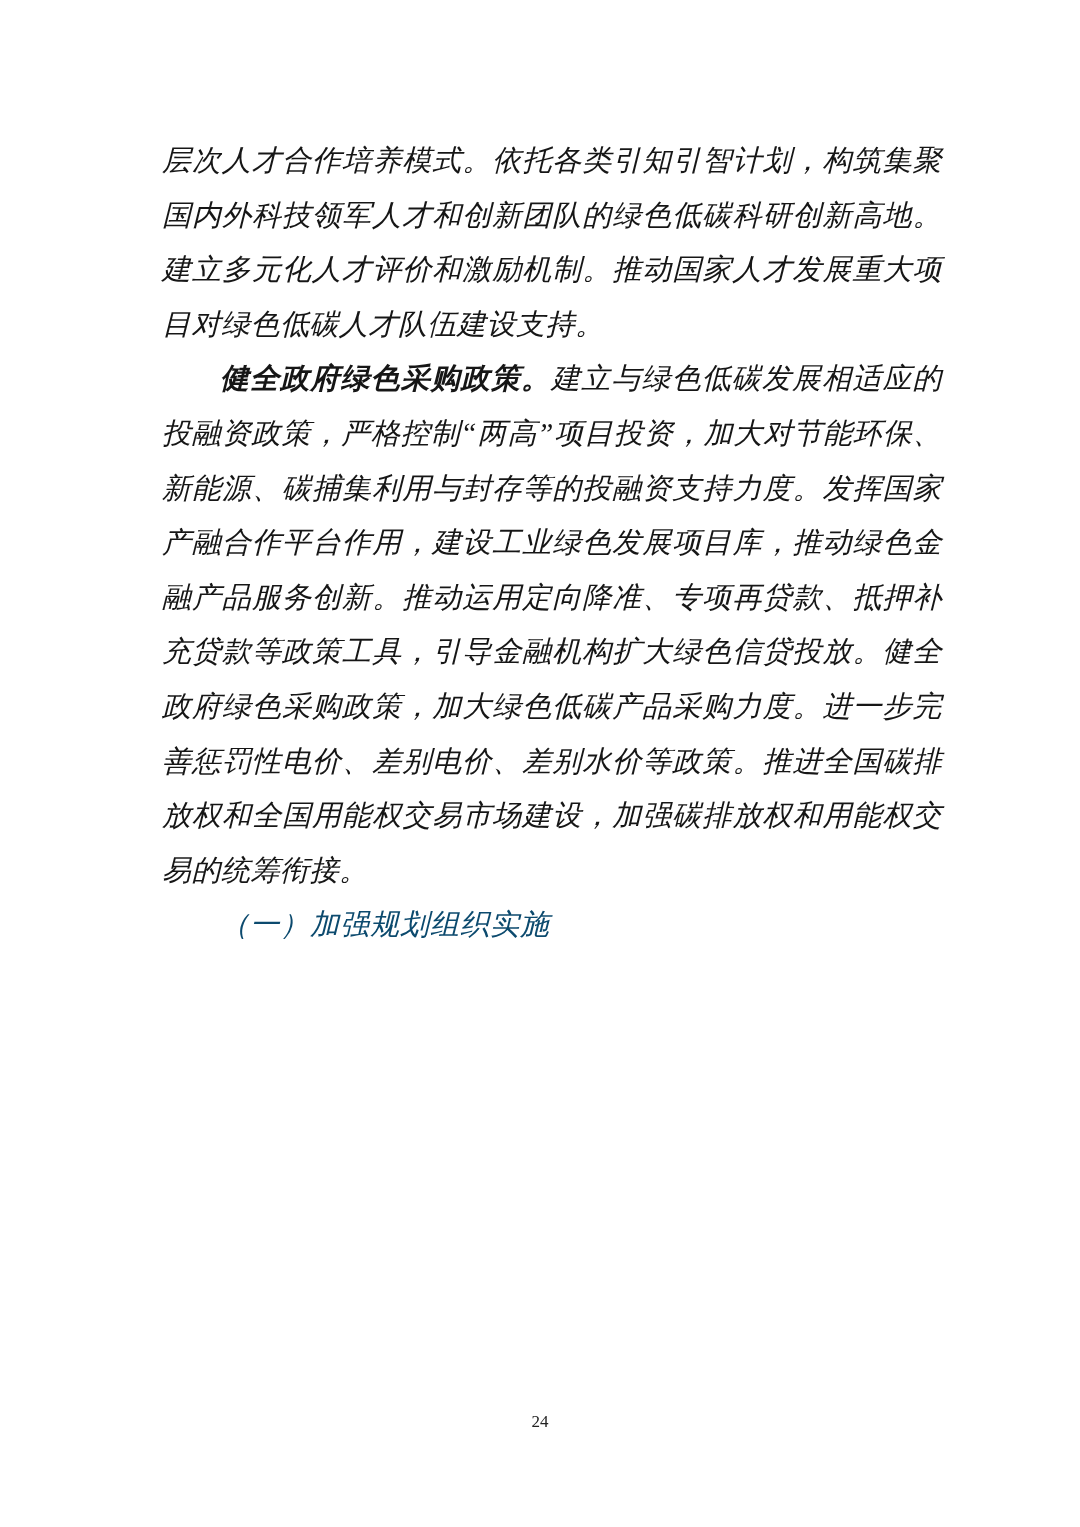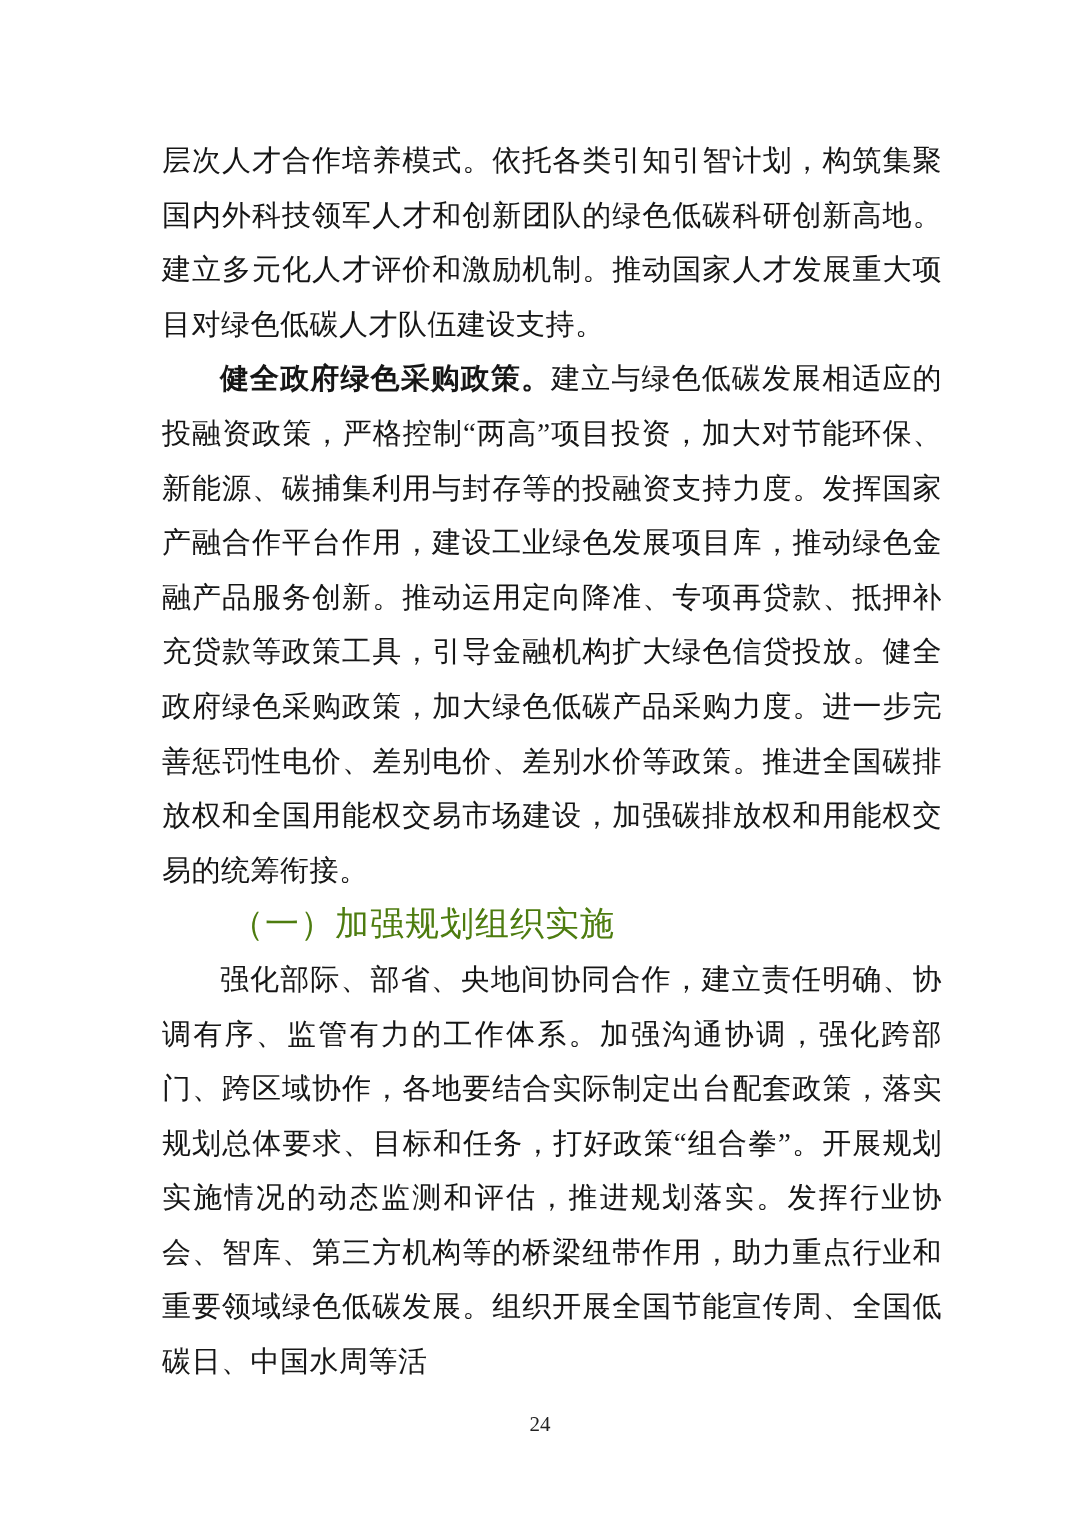--- a/index.html
+++ b/index.html
@@ -19,20 +19,21 @@
     top: 0;
     left: 0;
     width: 1080px;
     height: 1527px;
     background: #ffffff;
     box-sizing: border-box;
     padding: 133px 140px 0 162px;
   }
   .content {
     width: 780px;
+    font-style: italic;
   }
   p.body-text {
     margin: 0;
     font-size: 29px;
     line-height: 54.6px;
     text-align: justify;
     text-justify: inter-ideograph;
     letter-spacing: 0.5px;
     color: #161616;
   }
@@ -47,49 +48,48 @@
     font-family: "Liberation Sans", sans-serif;
     font-weight: bold;
     font-size: 30px;
     line-height: 54.6px;
     text-indent: 2em;
     color: #111111;
   }
   h3.subsection-heading {
     margin: 0;
     font-weight: normal;
-    font-size: 34px;
+    font-size: 29px;
     line-height: 54.6px;
     text-indent: 2em;
     letter-spacing: 1px;
-    color: #4d7c0f;
+    color: #0c4a6e;
   }
   .page-number {
     position: absolute;
     top: 1412px;
     left: 0;
     width: 1080px;
     text-align: center;
-    font-size: 21px;
+    font-size: 17px;
     color: #222222;
   }
 </style>
 </head>
 <body>
 
 <div class="page">
   <div class="content">
 
     <p class="body-text">层次人才合作培养模式。依托各类引知引智计划，构筑集聚国内外科技领军人才和创新团队的绿色低碳科研创新高地。建立多元化人才评价和激励机制。推动国家人才发展重大项目对绿色低碳人才队伍建设支持。</p>
 
     <p class="body-text indent">
       <b>健全政府绿色采购政策。</b><span>建立与绿色低碳发展相适应的投融资政策，严格控制“两高”项目投资，加大对节能环保、新能源、碳捕集利用与封存等的投融资支持力度。发挥国家产融合作平台作用，建设工业绿色发展项目库，推动绿色金融产品服务创新。推动运用定向降准、专项再贷款、抵押补充贷款等政策工具，引导金融机构扩大绿色信贷投放。健全政府绿色采购政策，加大绿色低碳产品采购力度。进一步完善惩罚性电价、差别电价、差别水价等政策。推进全国碳排放权和全国用能权交易市场建设，加强碳排放权和用能权交易的统筹衔接。</span>
     </p>
 
 
     <h3 class="subsection-heading">（一）加强规划组织实施</h3>
 
-    <p class="body-text indent">强化部际、部省、央地间协同合作，建立责任明确、协调有序、监管有力的工作体系。加强沟通协调，强化跨部门、跨区域协作，各地要结合实际制定出台配套政策，落实规划总体要求、目标和任务，打好政策“组合拳”。开展规划实施情况的动态监测和评估，推进规划落实。发挥行业协会、智库、第三方机构等的桥梁纽带作用，助力重点行业和重要领域绿色低碳发展。组织开展全国节能宣传周、全国低碳日、中国水周等活</p>
 
   </div>
 
   <div class="page-number">24</div>
 </div>
 
 </body></html>

